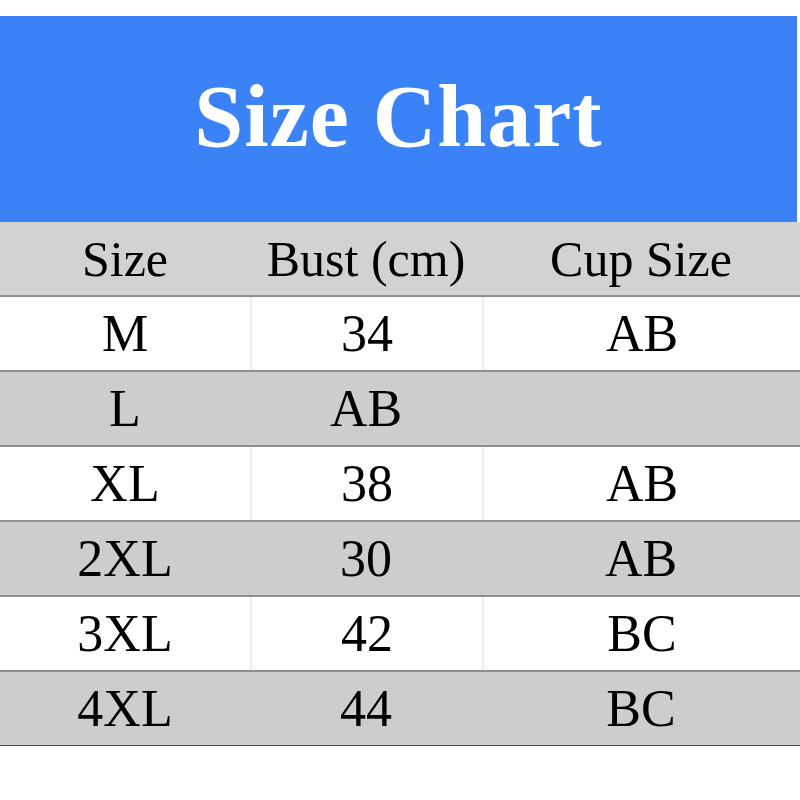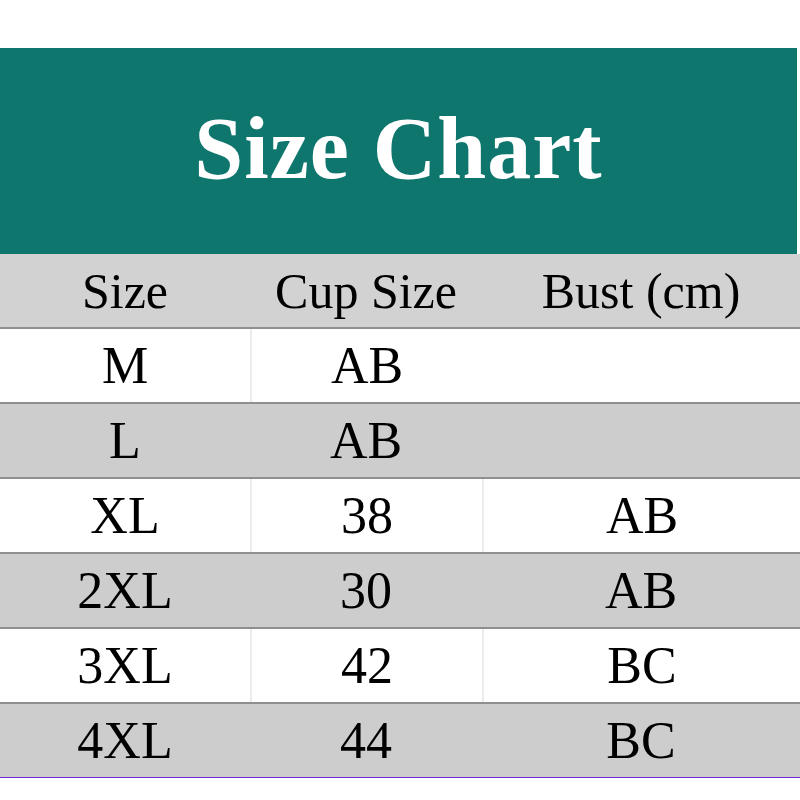--- a/index.html
+++ b/index.html
@@ -8,24 +8,24 @@
     background: #ffffff;
   }
   body {
     width: 800px;
     height: 800px;
     overflow: hidden;
     font-family: "Liberation Serif", serif;
     color: #000000;
   }
   .banner {
-    margin-top: 48px;
+    margin-top: 16px;
     width: 797px;
     height: 206px;
-    background: #0f766e;
+    background: #3b82f6;
     display: flex;
     align-items: center;
     justify-content: center;
     font-family: Liberation Serif, serif;
   }
   .banner-title {
     color: #ffffff;
     font-size: 88px;
     font-weight: bold;
     letter-spacing: 1px;
@@ -71,26 +71,27 @@
 <body>
 
 <div class="banner">
   <div class="banner-title">Size Chart</div>
 </div>
 
 <div class="size-table">
 
   <div class="t-row row-header">
     <div class="cell">Size</div>
+    <div class="cell">Bust (cm)</div>
     <div class="cell">Cup Size</div>
-    <div class="cell">Bust (cm)</div>
   </div>
 
   <div class="t-row row-white">
     <div class="cell">M</div>
+    <div class="cell sep">34</div>
     <div class="cell sep">AB</div>
   </div>
 
   <div class="t-row row-gray">
     <div class="cell">L</div>
     <div class="cell sep">AB</div>
   </div>
 
   <div class="t-row row-white">
     <div class="cell">XL</div>

